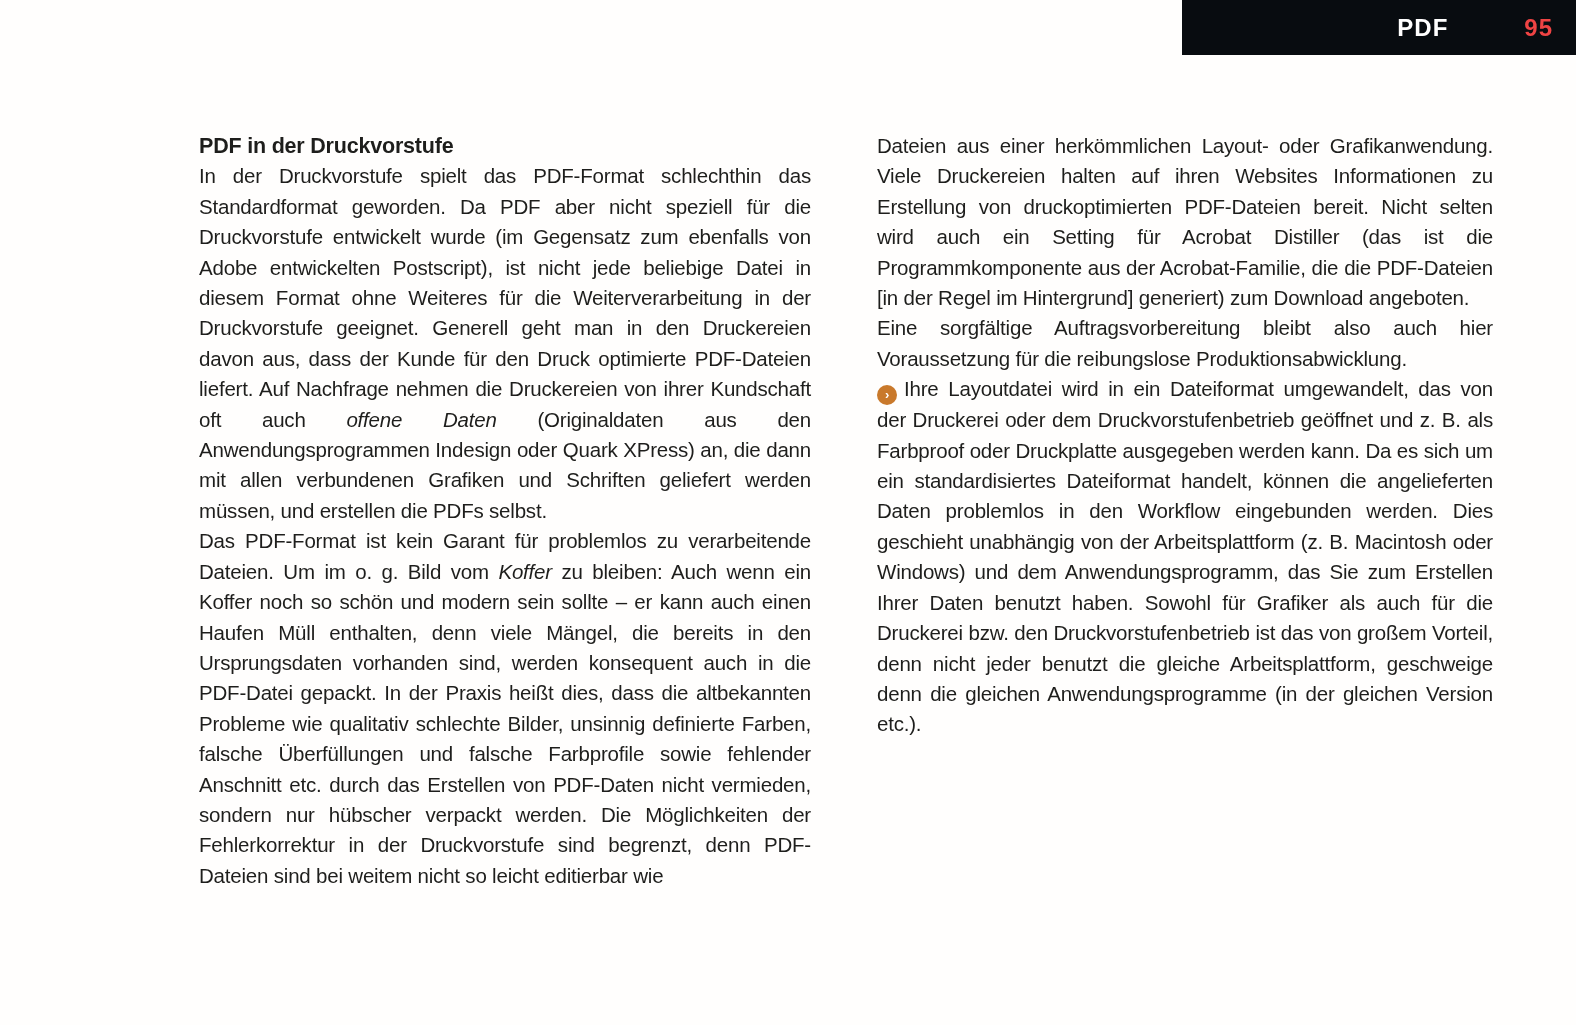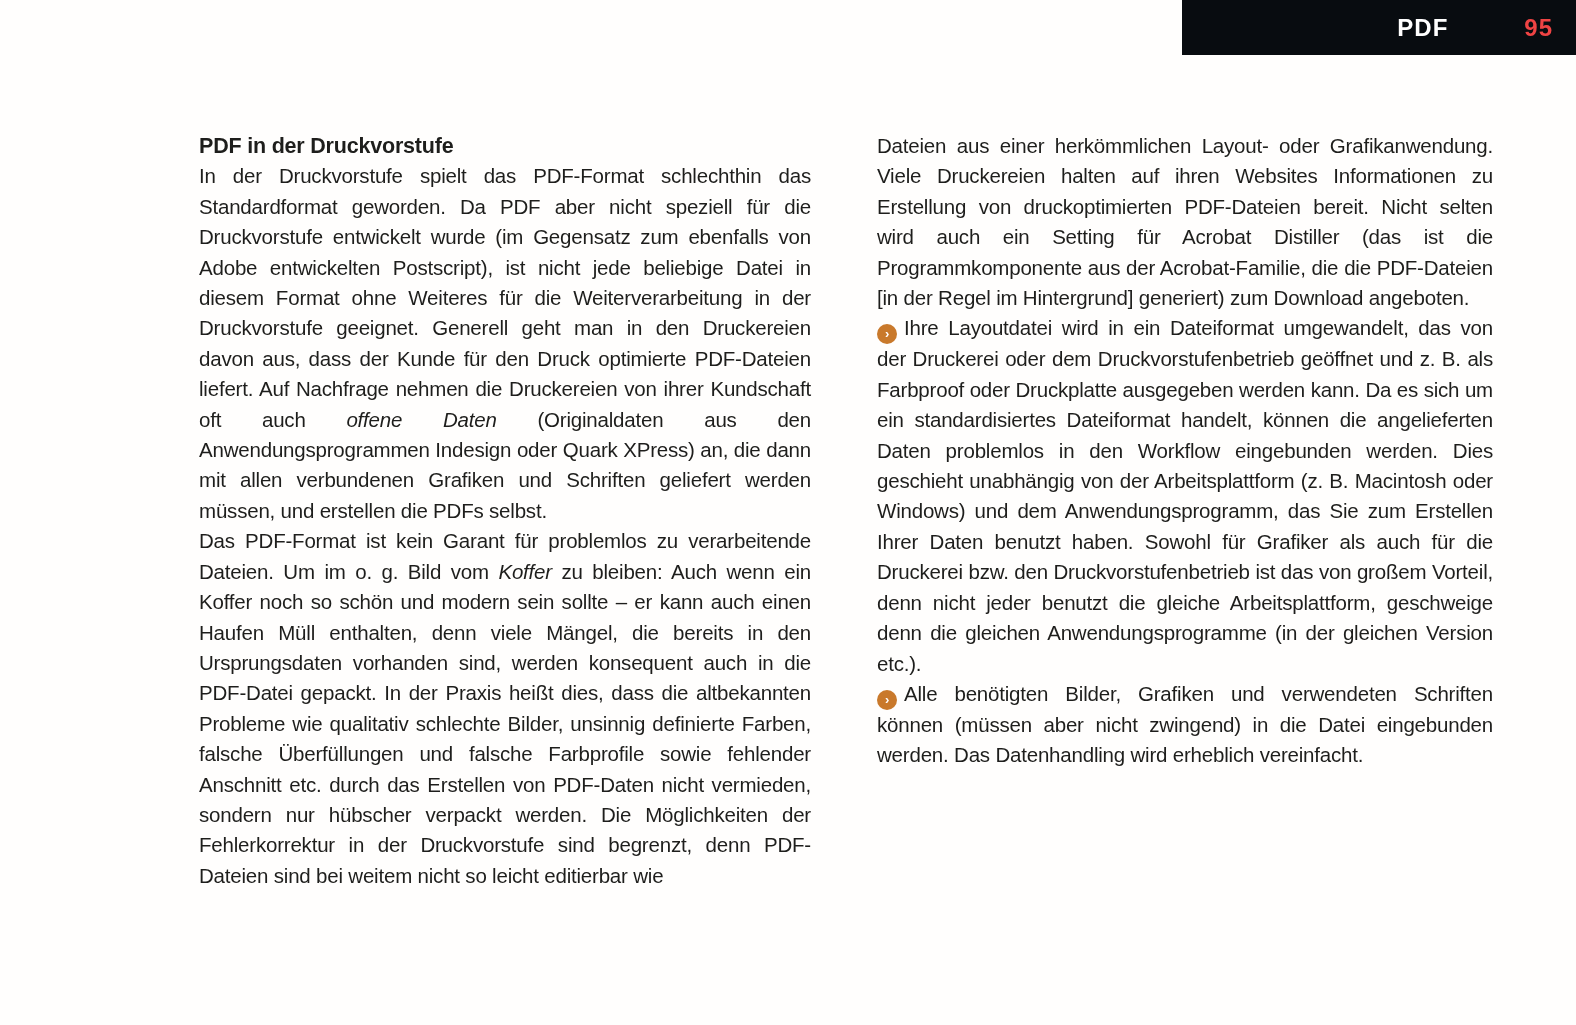--- a/index.html
+++ b/index.html
@@ -87,17 +87,17 @@
   </div>
 
   <div class="col col-left">
     <h3>PDF in der Druckvorstufe</h3>
     <p><span>In der Druckvorstufe spielt das PDF-Format schlechthin das Standardformat geworden. Da PDF aber nicht speziell für die Druckvorstufe entwickelt wurde (im Gegensatz zum ebenfalls von Adobe entwickelten Postscript), ist nicht jede beliebige Datei in diesem Format ohne Weiteres für die Weiterverarbeitung in der Druckvorstufe geeignet. Generell geht man in den Druckereien davon aus, dass der Kunde für den Druck optimierte PDF-Dateien liefert. Auf Nachfrage nehmen die Druckereien von ihrer Kundschaft oft auch </span><em>offene Daten</em><span> (Originaldaten aus den Anwendungsprogrammen Indesign oder Quark XPress) an, die dann mit allen verbundenen Grafiken und Schriften geliefert werden müssen, und erstellen die PDFs selbst.</span></p>
     <p><span>Das PDF-Format ist kein Garant für problemlos zu verarbeitende Dateien. Um im o. g. Bild vom </span><em>Koffer</em><span> zu bleiben: Auch wenn ein Koffer noch so schön und modern sein sollte – er kann auch einen Haufen Müll enthalten, denn viele Mängel, die bereits in den Ursprungsdaten vorhanden sind, werden konsequent auch in die PDF-Datei gepackt. In der Praxis heißt dies, dass die altbekannten Probleme wie qualitativ schlechte Bilder, unsinnig definierte Farben, falsche Überfüllungen und falsche Farbprofile sowie fehlender Anschnitt etc. durch das Erstellen von PDF-Daten nicht vermieden, sondern nur hübscher verpackt werden. Die Möglichkeiten der Fehlerkorrektur in der Druckvorstufe sind begrenzt, denn PDF-Dateien sind bei weitem nicht so leicht editierbar wie</span></p>
   </div>
 
   <div class="col col-right">
     <p><span>Dateien aus einer herkömmlichen Layout- oder Grafikanwendung. Viele Druckereien halten auf ihren Websites Informationen zu Erstellung von druckoptimierten PDF-Dateien bereit. Nicht selten wird auch ein Setting für Acrobat Distiller (das ist die Programmkomponente aus der Acrobat-Familie, die die PDF-Dateien [in der Regel im Hintergrund] generiert) zum Download angeboten.</span></p>
+    <p><span>Eine sorgfältige Auftragsvorbereitung bleibt also auch hier Voraussetzung für die reibungslose Produktionsabwicklung.</span></p>
     <p><span class="bullet-icon">›</span><span>Ihre Layoutdatei wird in ein Dateiformat umgewandelt, das von der Druckerei oder dem Druckvorstufenbetrieb geöffnet und z. B. als Farbproof oder Druckplatte ausgegeben werden kann. Da es sich um ein standardisiertes Dateiformat handelt, können die angelieferten Daten problemlos in den Workflow eingebunden werden. Dies geschieht unabhängig von der Arbeitsplattform (z. B. Macintosh oder Windows) und dem Anwendungsprogramm, das Sie zum Erstellen Ihrer Daten benutzt haben. Sowohl für Grafiker als auch für die Druckerei bzw. den Druckvorstufenbetrieb ist das von großem Vorteil, denn nicht jeder benutzt die gleiche Arbeitsplattform, geschweige denn die gleichen Anwendungsprogramme (in der gleichen Version etc.).</span></p>
-    <p><span class="bullet-icon">›</span><span>Alle benötigten Bilder, Grafiken und verwendeten Schriften können (müssen aber nicht zwingend) in die Datei eingebunden werden. Das Datenhandling wird erheblich vereinfacht.</span></p>
   </div>
 
 </div>
 
 </body></html>

